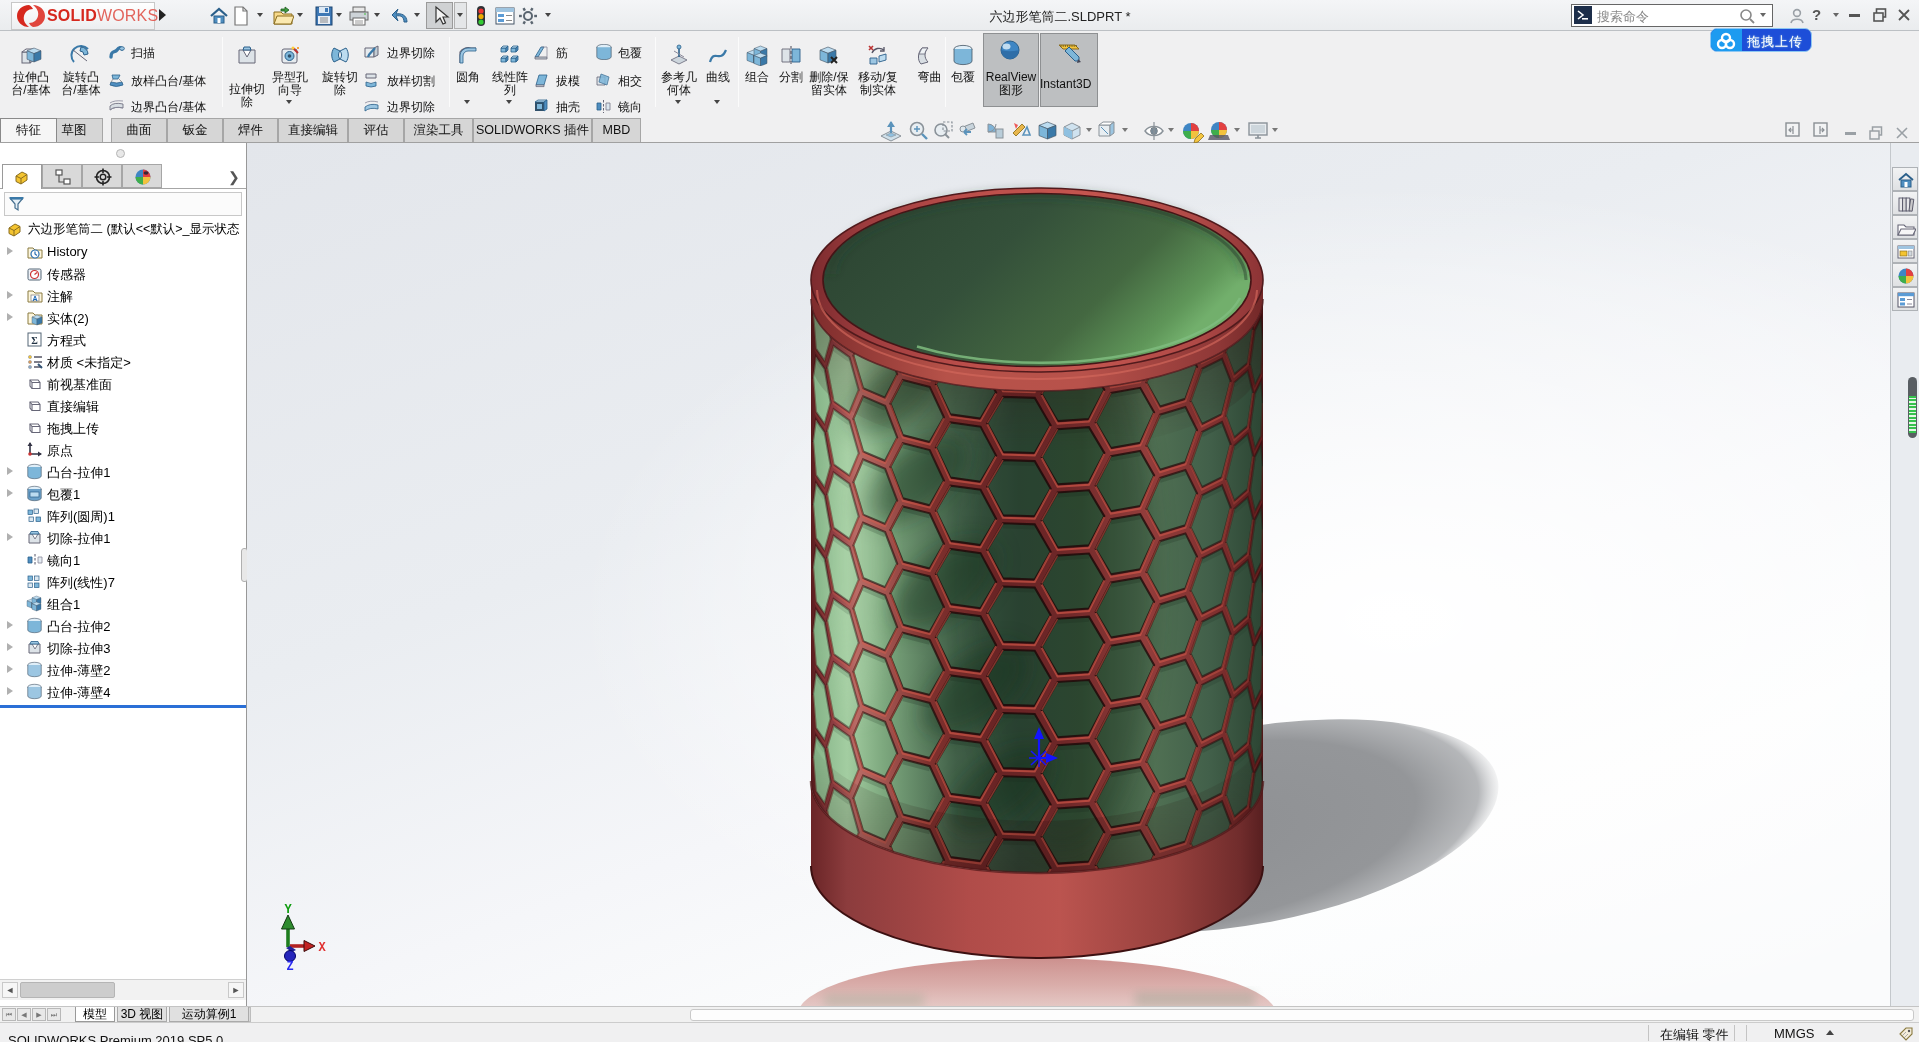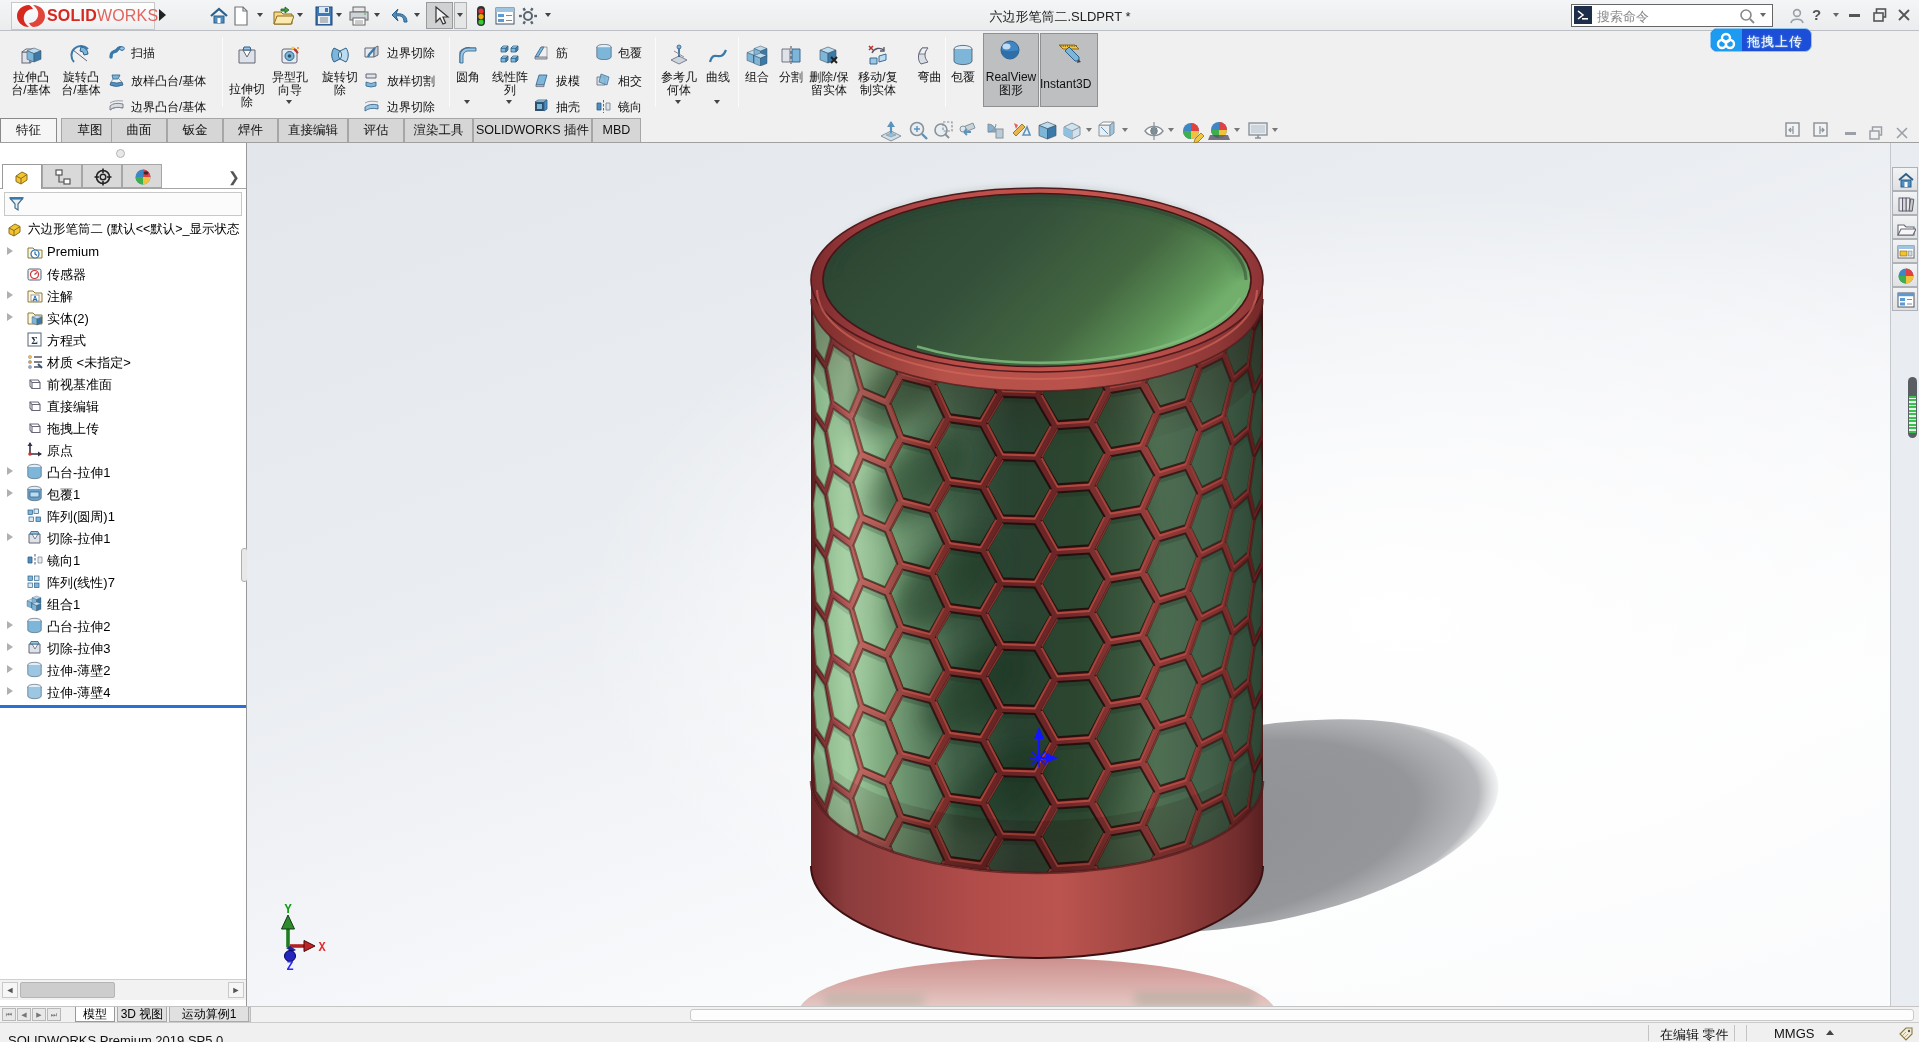--- a/index.html
+++ b/index.html
@@ -355,21 +355,21 @@
           <line x1="19.200000000000003" y1="6" x2="19.200000000000003" y2="8"></line>
           <line x1="21.400000000000002" y1="6" x2="21.400000000000002" y2="8"></line>
         </g>
         <path d="M10,12 L20,22 l4,0 0,-4 L14,8 Z" fill="#7db6d9" stroke="#2a5f8a"></path>
         <path d="M22,24 l4,-1 -3,-3 Z" fill="#445"></path>
       </svg></div>
 <div class="abs" style="left:1040px;top:46px;width:58px;text-align:left;font-size:12px;color:#111">Instant3D</div>
 </div>
 <div id="tabstrip">
 <div class="tab act" style="left:0px;width:57px">特征</div>
-<div class="tab" style="left:61px;width:58px">草图</div>
+<div class="tab" style="left:45px;width:58px">草图</div>
 <div class="tab" style="left:111px;width:56px">曲面</div>
 <div class="tab" style="left:167px;width:56px">钣金</div>
 <div class="tab" style="left:223px;width:55px">焊件</div>
 <div class="tab" style="left:278px;width:70px">直接编辑</div>
 <div class="tab" style="left:348px;width:56px">评估</div>
 <div class="tab" style="left:404px;width:69px">渲染工具</div>
 <div class="tab" style="left:473px;width:119px">SOLIDWORKS 插件</div>
 <div class="tab" style="left:592px;width:49px">MBD</div>
 <div class="abs" style="left:0;top:24px;width:1919px;height:1px;background:#a0a0a0"></div>
 <div class="hu-ic" style="left:879px;top:1px"><svg width="24" height="24" viewBox="0 0 24 24" style="">
@@ -515,21 +515,21 @@
         </svg></div>
       <div class="tx" style="left:28px;font-size:12.5px">六边形笔筒二  (默认&lt;&lt;默认&gt;_显示状态</div>
     </div>
 <div class="trow" style="top:98px">
       <div class="ar"></div>
       <div class="ic"><svg width="18" height="18" viewBox="0 0 18 18" style="">
           <path d="M2,5 h5 l2,2 h7 v8 h-14 Z" fill="#fdf6dd" stroke="#8a7a40"></path>
           <circle cx="9" cy="11" r="4" fill="#fff" stroke="#2a6fb0" stroke-width="1.2"></circle>
           <path d="M9,8.5 v2.5 l2,1.5" stroke="#2a6fb0" stroke-width="1.2" fill="none"></path>
         </svg></div>
-      <div class="tx">Premium</div>
+      <div class="tx">History</div>
     </div>
 <div class="trow" style="top:120px">
       <div class="ic"><svg width="18" height="18" viewBox="0 0 18 18" style="">
           <rect x="2" y="4" width="13" height="11" rx="1.5" fill="#eef3f8" stroke="#567"></rect>
           <circle cx="8.5" cy="9.5" r="4" fill="#fff" stroke="#c33" stroke-width="1.2"></circle>
           <path d="M8.5,9.5 l2.5,-2" stroke="#c33" stroke-width="1.2"></path>
         </svg></div>
       <div class="tx">传感器</div>
     </div>
 <div class="trow" style="top:142px">

